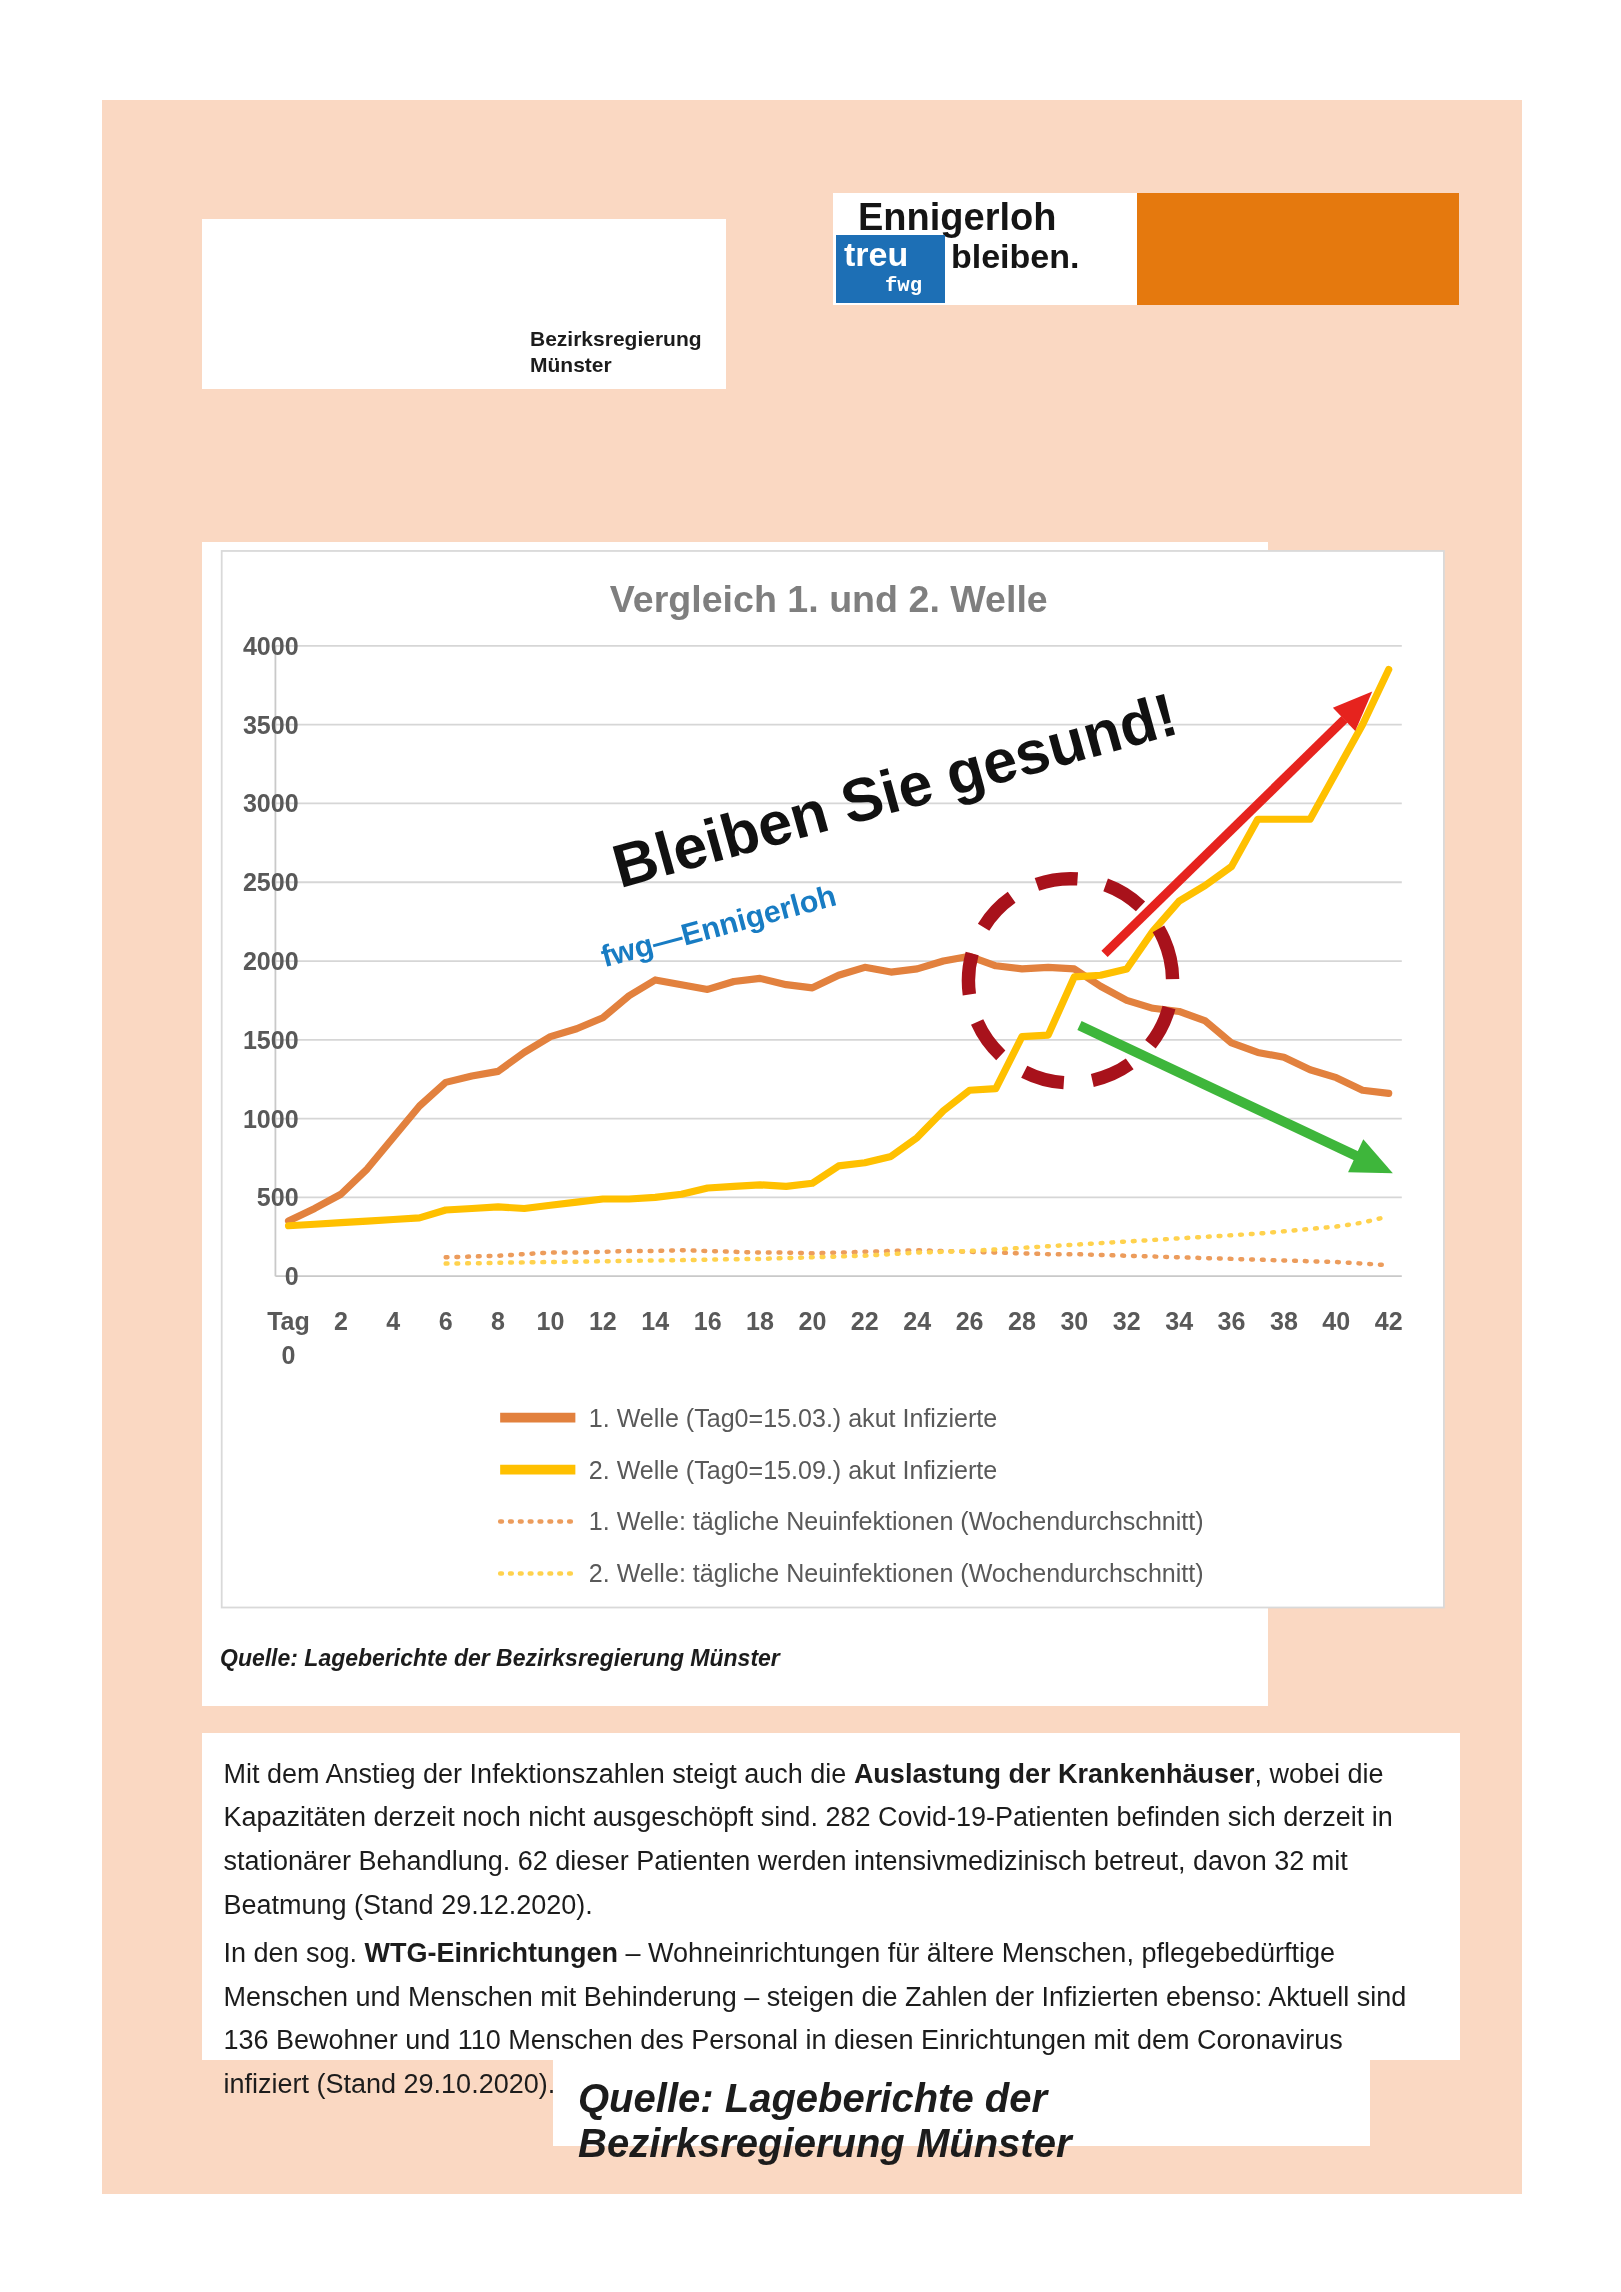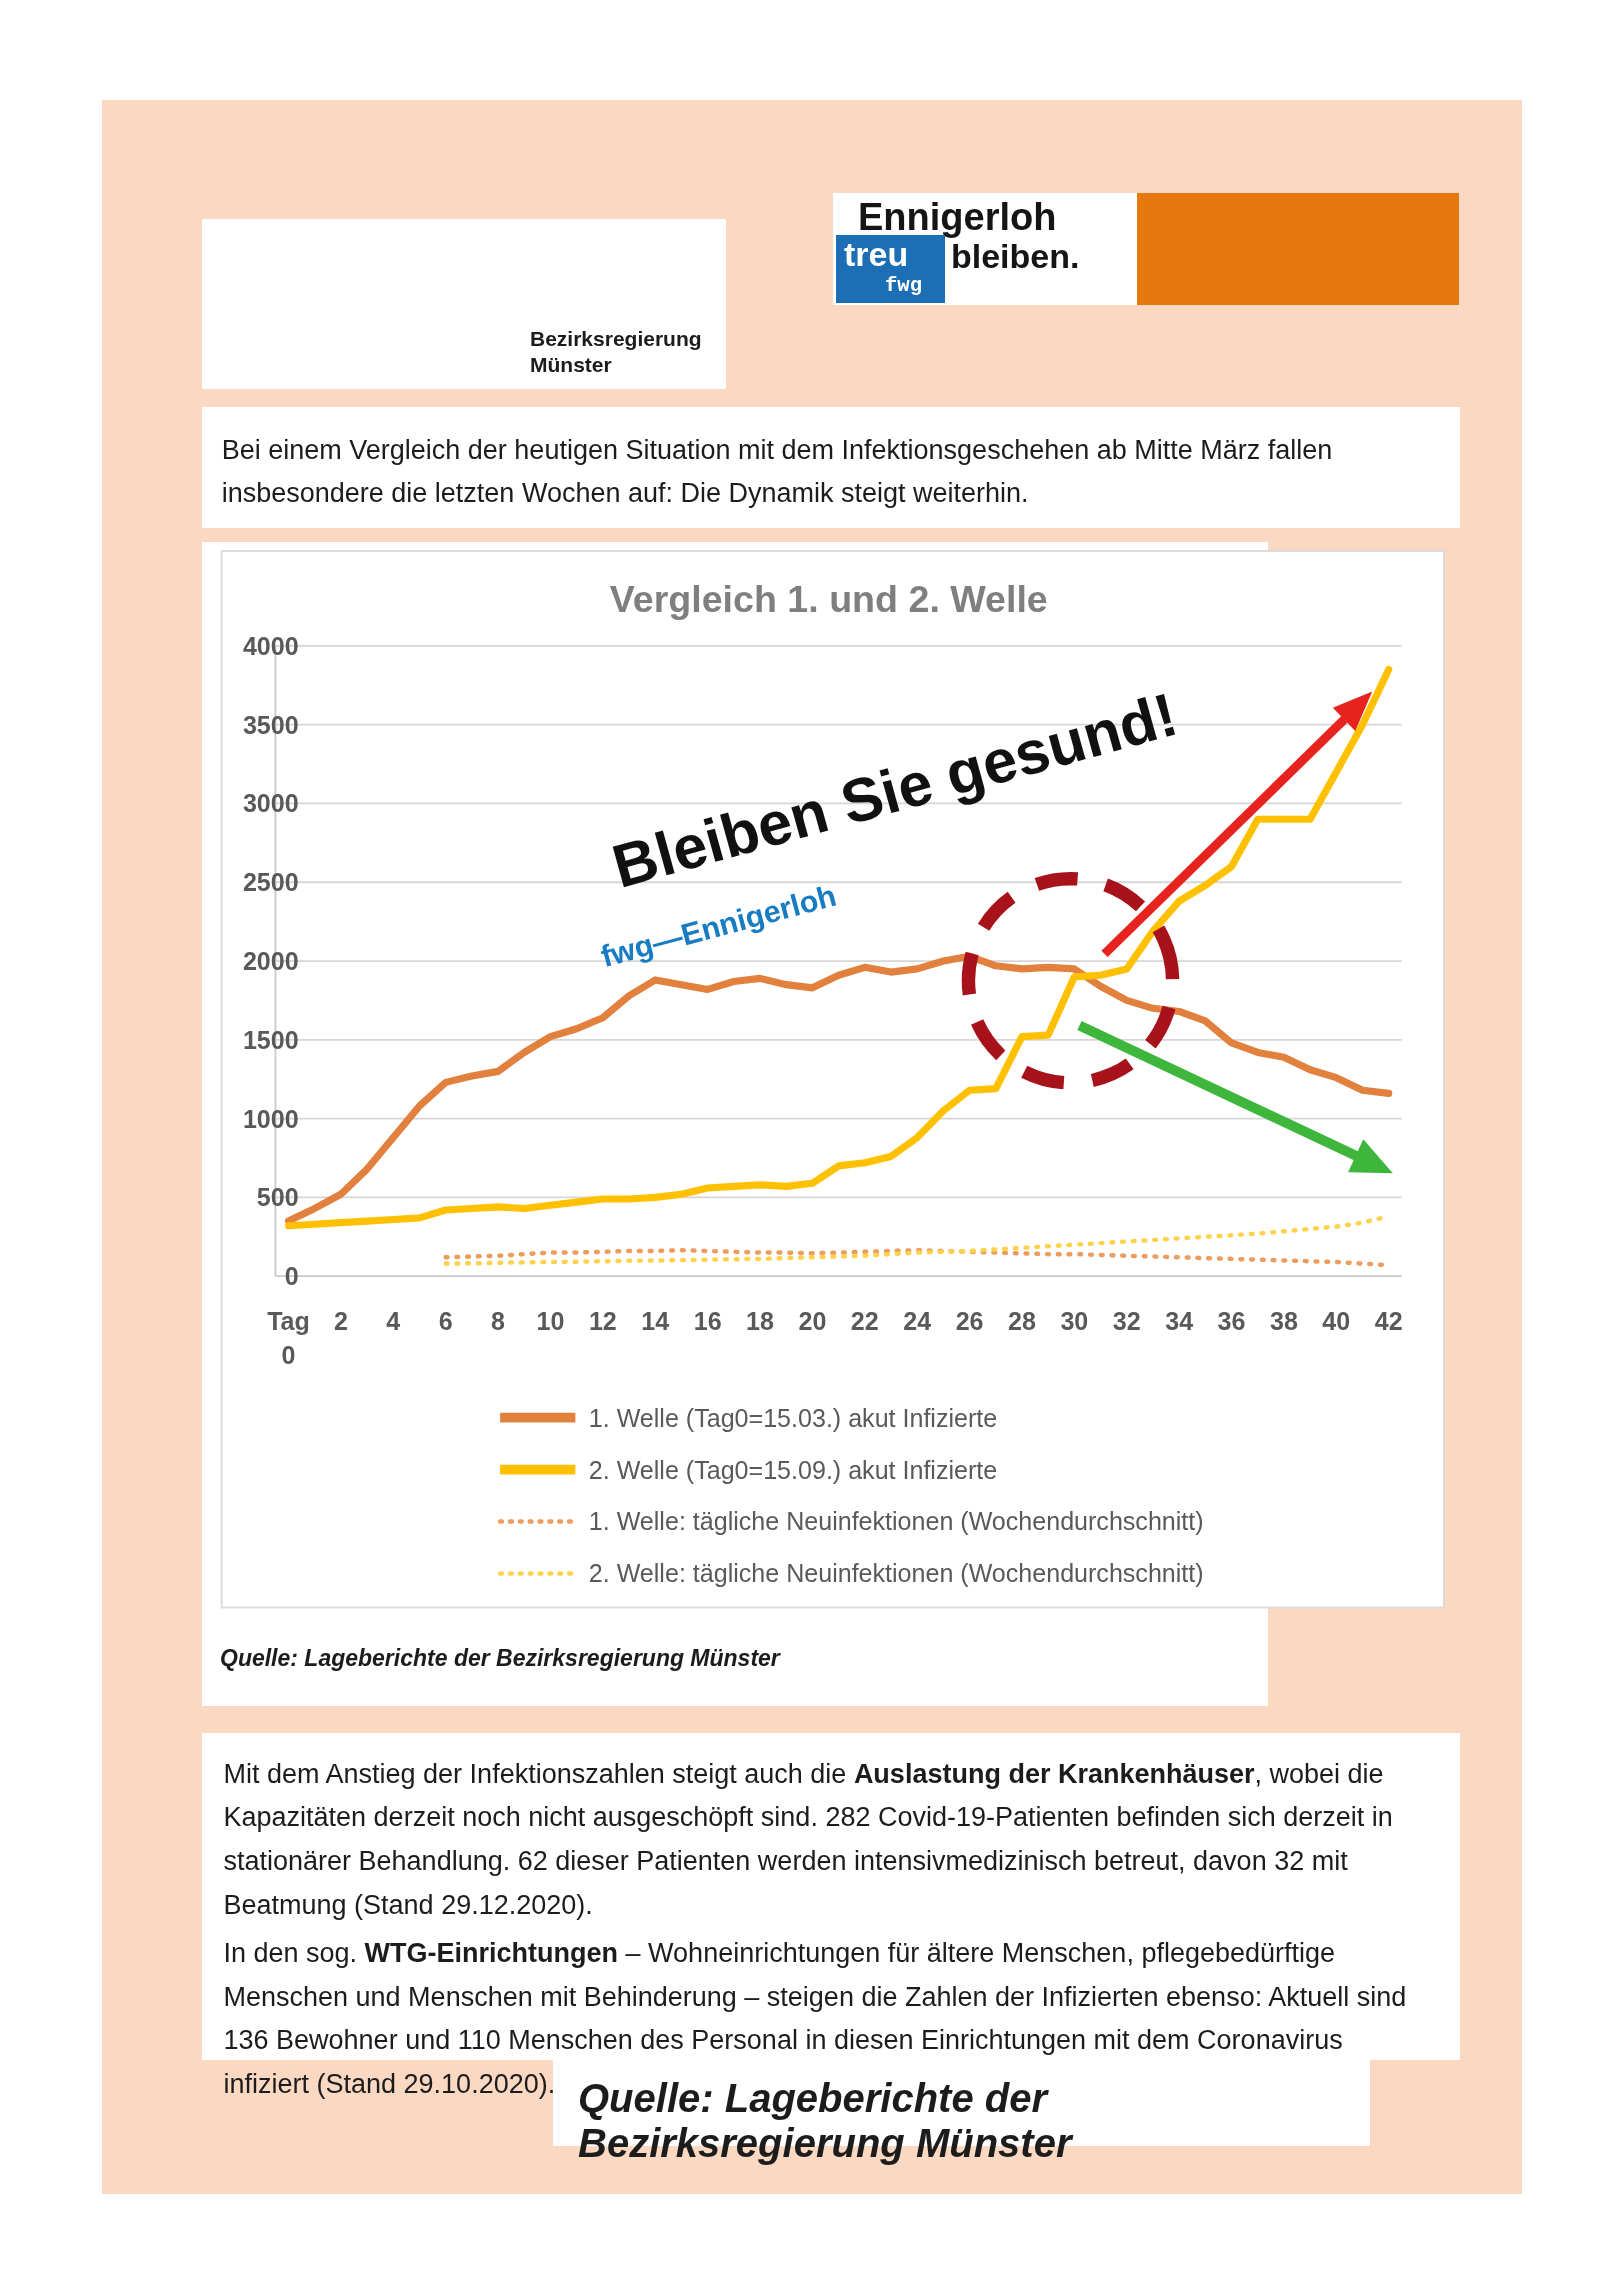--- a/index.html
+++ b/index.html
@@ -56,23 +56,20 @@
   <div id="bezirk" class="abs">Bezirksregierung Münster</div>
 
   <div id="logo-white" class="abs white-box"></div>
   <div id="logo-ennigerloh" class="abs">Ennigerloh</div>
   <div id="logo-blue" class="abs"></div>
   <div id="logo-treu" class="abs">treu</div>
   <div id="logo-bleiben" class="abs">bleiben.</div>
   <div id="logo-fwg" class="abs">fwg</div>
   <div id="logo-orange" class="abs"></div>
 
-  <div id="intro-box" class="abs white-box">
-    <div id="intro-text" class="abs">Bei einem Vergleich der heutigen Situation mit dem Infektionsgeschehen ab Mitte März fallen insbesondere die letzten Wochen auf: Die Dynamik steigt weiterhin.</div>
-  </div>
 
   <div id="chart-box" class="abs white-box">
     <svg id="chart-svg" width="1258" height="1164" viewBox="0 0 1405 1300">
       <rect x="22" y="10" width="1365" height="1180" fill="#ffffff" stroke="#d9d9d9" stroke-width="2"></rect>
       <text x="700" y="78" text-anchor="middle" font-size="42" font-weight="600" fill="#7f7f7f">Vergleich 1. und 2. Welle</text>
       <g id="g-grid">
           <line x1="82" y1="820" x2="1340" y2="820" stroke="#c9c9c9" stroke-width="2"></line>
           <line x1="82" y1="732" x2="1340" y2="732" stroke="#d6d6d6" stroke-width="2"></line>
           <line x1="82" y1="644" x2="1340" y2="644" stroke="#d6d6d6" stroke-width="2"></line>
           <line x1="82" y1="556" x2="1340" y2="556" stroke="#d6d6d6" stroke-width="2"></line>

